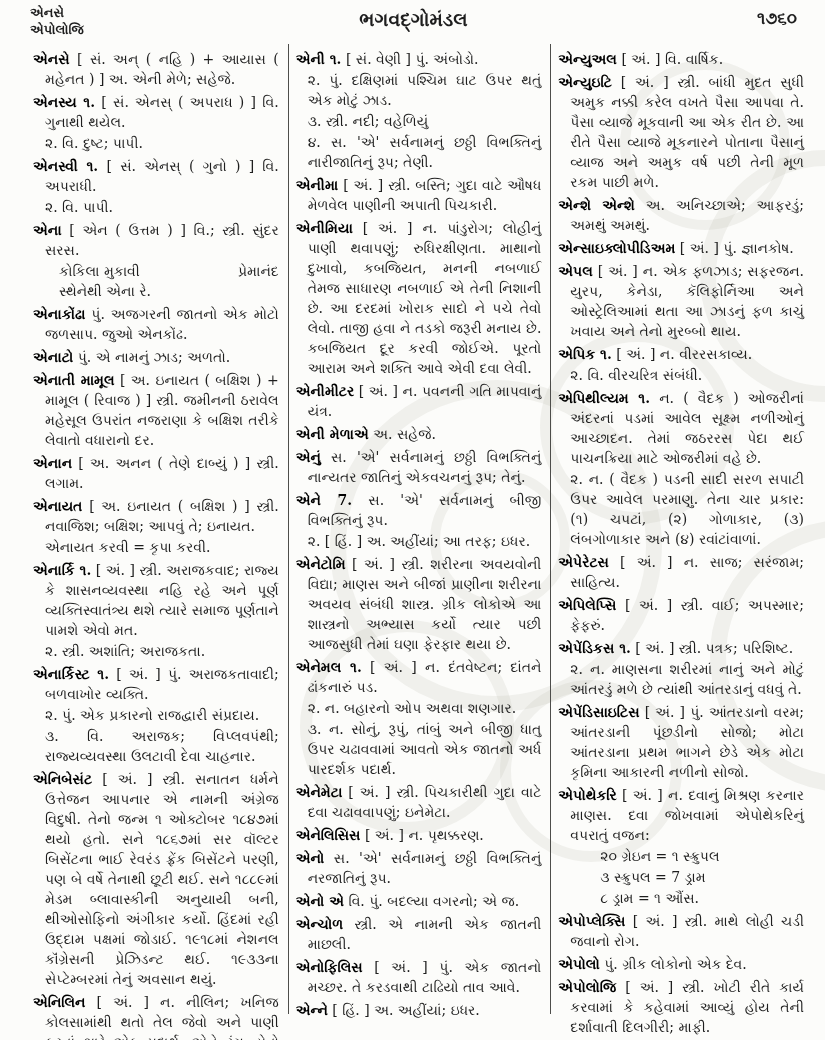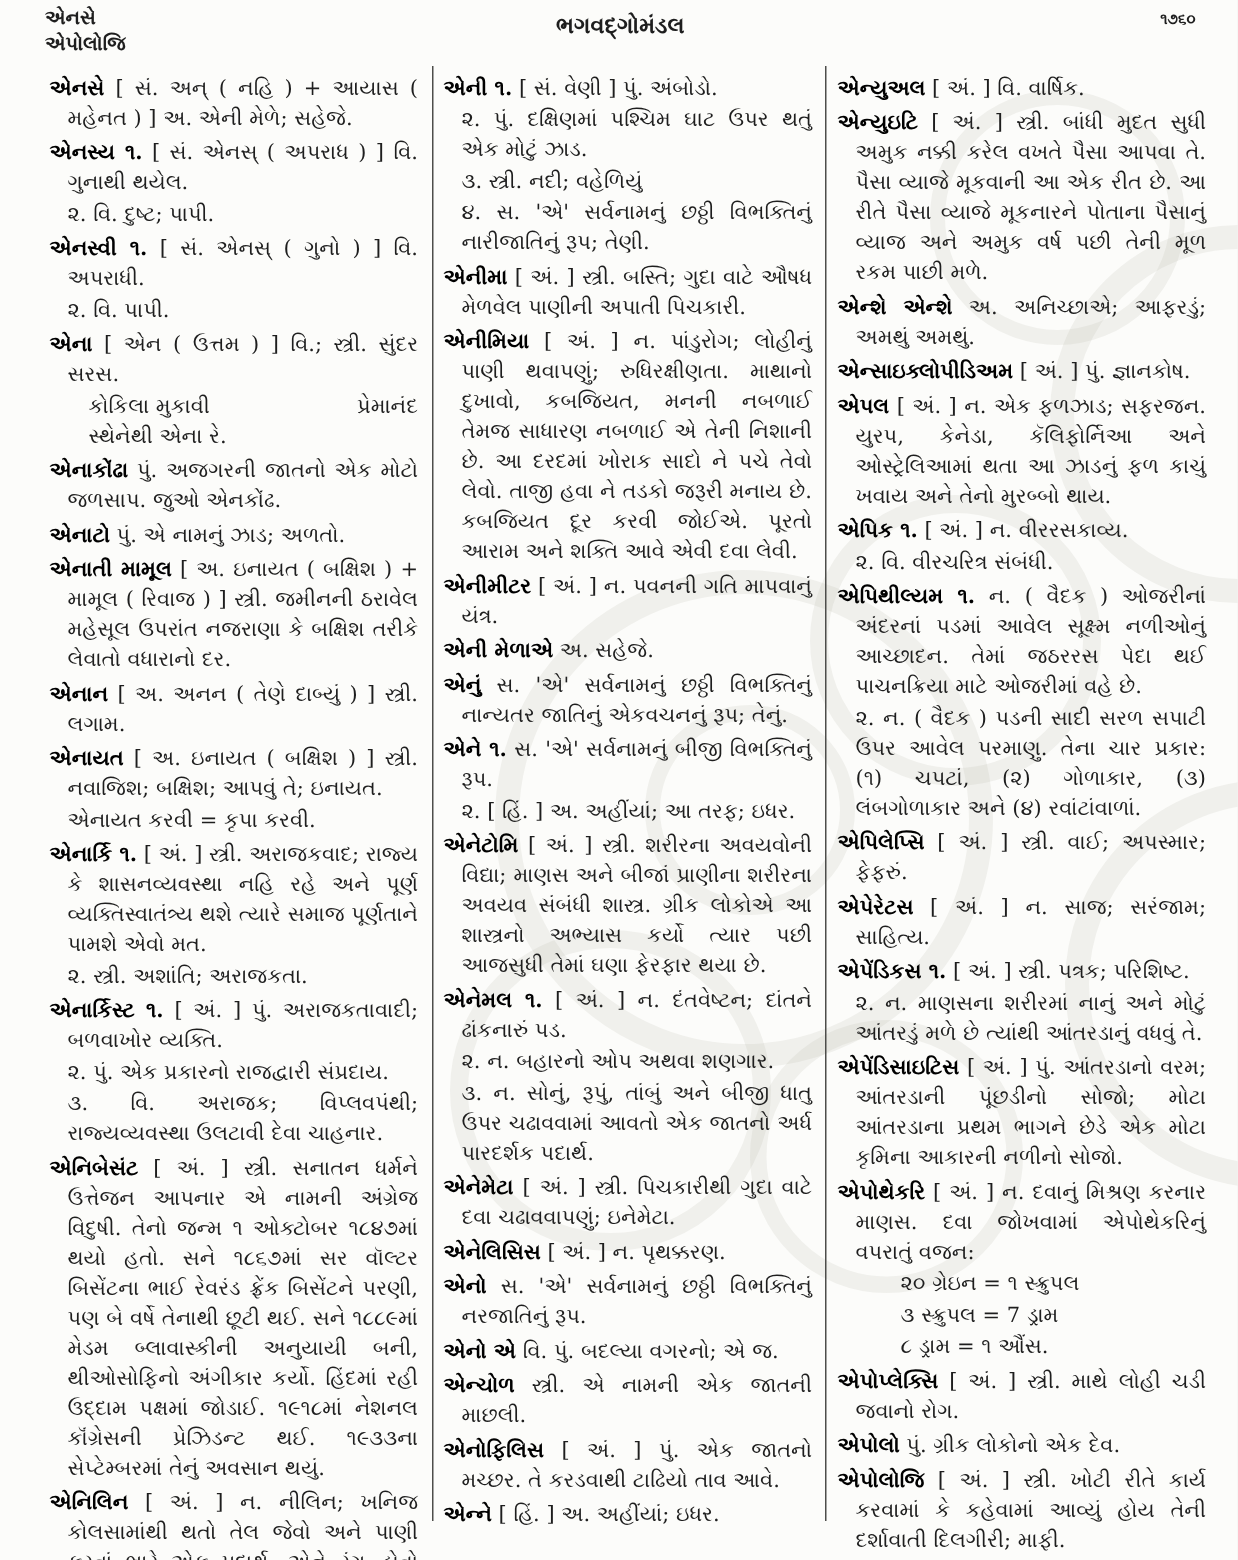--- a/index.html
+++ b/index.html
@@ -28,22 +28,22 @@
   .r5 { width: 190px; height: 190px; left: 300px; top: 620px; border-width: 12px; }
   .r6 { width: 160px; height: 160px; left: 500px; top: 680px; border-width: 11px; }
   .r7 { width: 120px; height: 120px; left: 430px; top: 470px; border-width: 10px; }
   .r8 { width: 150px; height: 150px; left: 620px; top: 60px; border-width: 10px; }
 
   .header {
     position: absolute; top: 4px; left: 30px; right: 28px;
     display: flex; align-items: flex-start;
   }
   .guide-words { width: 210px; font-size: 13px; font-weight: 700; line-height: 17px; }
-  .page-title { flex: 1; text-align: center; font-size: 15px; font-weight: 700; padding-top: 4px; }
-  .page-number { width: 210px; text-align: right; font-size: 10px; font-weight: 700; padding-top: 4px; }
+  .page-title { flex: 1; text-align: center; font-size: 19px; font-weight: 700; padding-top: 4px; }
+  .page-number { width: 210px; text-align: right; font-size: 17px; font-weight: 700; padding-top: 4px; }
 
   .columns {
     position: absolute; top: 44px; left: 26px; right: 12px; bottom: 26px;
     display: flex;
   }
   .col {
     flex: 1; min-width: 0;
     padding: 2px 9px 0 7px;
     font-size: 14px; line-height: 20px;
   }
@@ -113,21 +113,21 @@
         <div class="entries">
           <div class="entry"><span class="hw">એની ૧.</span> [ સં. વેણી ] પું. અંબોડો.</div>
           <div class="sub">૨. પું. દક્ષિણમાં પશ્ચિમ ઘાટ ઉપર થતું એક મોટું ઝાડ.</div>
           <div class="sub">૩. સ્ત્રી. નદી; વહેળિયું</div>
           <div class="sub">૪. સ. 'એ' સર્વનામનું છઠ્ઠી વિભક્તિનું નારીજાતિનું રૂપ; તેણી.</div>
           <div class="entry"><span class="hw">એનીમા</span> [ અં. ] સ્ત્રી. બસ્તિ; ગુદા વાટે ઔષધ મેળવેલ પાણીની અપાતી પિચકારી.</div>
           <div class="entry"><span class="hw">એનીમિયા</span> [ અં. ] ન. પાંડુરોગ; લોહીનું પાણી થવાપણું; રુધિરક્ષીણતા. માથાનો દુખાવો, કબજિયત, મનની નબળાઈ તેમજ સાધારણ નબળાઈ એ તેની નિશાની છે. આ દરદમાં ખોરાક સાદો ને પચે તેવો લેવો. તાજી હવા ને તડકો જરૂરી મનાય છે. કબજિયત દૂર કરવી જોઈએ. પૂરતો આરામ અને શક્તિ આવે એવી દવા લેવી.</div>
           <div class="entry"><span class="hw">એનીમીટર</span> [ અં. ] ન. પવનની ગતિ માપવાનું યંત્ર.</div>
           <div class="entry"><span class="hw">એની મેળાએ</span> અ. સહેજે.</div>
           <div class="entry"><span class="hw">એનું</span> સ. 'એ' સર્વનામનું છઠ્ઠી વિભક્તિનું નાન્યતર જાતિનું એકવચનનું રૂપ; તેનું.</div>
-          <div class="entry"><span class="hw">એને ૧.</span> સ. 'એ' સર્વનામનું બીજી વિભક્તિનું રૂપ.</div>
+          <div class="entry"><span class="hw">એને 7.</span> સ. 'એ' સર્વનામનું બીજી વિભક્તિનું રૂપ.</div>
           <div class="sub">૨. [ હિં. ] અ. અહીંયાં; આ તરફ; ઇધર.</div>
           <div class="entry"><span class="hw">એનેટોમિ</span> [ અં. ] સ્ત્રી. શરીરના અવયવોની વિદ્યા; માણસ અને બીજાં પ્રાણીના શરીરના અવયવ સંબંધી શાસ્ત્ર. ગ્રીક લોકોએ આ શાસ્ત્રનો અભ્યાસ કર્યો ત્યાર પછી આજસુધી તેમાં ઘણા ફેરફાર થયા છે.</div>
           <div class="entry"><span class="hw">એનેમલ ૧.</span> [ અં. ] ન. દંતવેષ્ટન; દાંતને ઢાંકનારું પડ.</div>
           <div class="sub">૨. ન. બહારનો ઓપ અથવા શણગાર.</div>
           <div class="sub">૩. ન. સોનું, રૂપું, તાંબું અને બીજી ધાતુ ઉપર ચઢાવવામાં આવતો એક જાતનો અર્ધ પારદર્શક પદાર્થ.</div>
           <div class="entry"><span class="hw">એનેમેટા</span> [ અં. ] સ્ત્રી. પિચકારીથી ગુદા વાટે દવા ચઢાવવાપણું; ઇનેમેટા.</div>
           <div class="entry"><span class="hw">એનેલિસિસ</span> [ અં. ] ન. પૃથક્કરણ.</div>
           <div class="entry"><span class="hw">એનો</span> સ. 'એ' સર્વનામનું છઠ્ઠી વિભક્તિનું નરજાતિનું રૂપ.</div>
           <div class="entry"><span class="hw">એનો એ</span> વિ. પું. બદલ્યા વગરનો; એ જ.</div>
           <div class="entry"><span class="hw">એન્ચોળ</span> સ્ત્રી. એ નામની એક જાતની માછલી.</div>
@@ -139,22 +139,22 @@
         <div class="entries">
           <div class="entry"><span class="hw">એન્યુઅલ</span> [ અં. ] વિ. વાર્ષિક.</div>
           <div class="entry"><span class="hw">એન્યુઇટિ</span> [ અં. ] સ્ત્રી. બાંધી મુદત સુધી અમુક નક્કી કરેલ વખતે પૈસા આપવા તે. પૈસા વ્યાજે મૂકવાની આ એક રીત છે. આ રીતે પૈસા વ્યાજે મૂકનારને પોતાના પૈસાનું વ્યાજ અને અમુક વર્ષ પછી તેની મૂળ રકમ પાછી મળે.</div>
           <div class="entry"><span class="hw">એન્શે એન્શે</span> અ. અનિચ્છાએ; આફરડું; અમથું અમથું.</div>
           <div class="entry"><span class="hw">એન્સાઇક્લોપીડિઅમ</span> [ અં. ] પું. જ્ઞાનકોષ.</div>
           <div class="entry"><span class="hw">એપલ</span> [ અં. ] ન. એક ફળઝાડ; સફરજન. યુરપ, કેનેડા, કૅલિફોર્નિઆ અને ઓસ્ટ્રેલિઆમાં થતા આ ઝાડનું ફળ કાચું ખવાય અને તેનો મુરબ્બો થાય.</div>
           <div class="entry"><span class="hw">એપિક ૧.</span> [ અં. ] ન. વીરરસકાવ્ય.</div>
           <div class="sub">૨. વિ. વીરચરિત્ર સંબંધી.</div>
           <div class="entry"><span class="hw">એપિથીલ્યમ ૧.</span> ન. ( વૈદક ) ઓજરીનાં અંદરનાં પડમાં આવેલ સૂક્ષ્મ નળીઓનું આચ્છાદન. તેમાં જઠરરસ પેદા થઈ પાચનક્રિયા માટે ઓજરીમાં વહે છે.</div>
           <div class="sub">૨. ન. ( વૈદક ) પડની સાદી સરળ સપાટી ઉપર આવેલ પરમાણુ. તેના ચાર પ્રકાર: (૧) ચપટાં, (૨) ગોળાકાર, (૩) લંબગોળાકાર અને (૪) રવાંટાંવાળાં.</div>
+          <div class="entry"><span class="hw">એપેરેટસ</span> [ અં. ] ન. સાજ; સરંજામ; સાહિત્ય.</div>
           <div class="entry"><span class="hw">એપિલેપ્સિ</span> [ અં. ] સ્ત્રી. વાઈ; અપસ્માર; ફેફરું.</div>
-          <div class="entry"><span class="hw">એપેરેટસ</span> [ અં. ] ન. સાજ; સરંજામ; સાહિત્ય.</div>
           <div class="entry"><span class="hw">એપેંડિકસ ૧.</span> [ અં. ] સ્ત્રી. પત્રક; પરિશિષ્ટ.</div>
           <div class="sub">૨. ન. માણસના શરીરમાં નાનું અને મોટું આંતરડું મળે છે ત્યાંથી આંતરડાનું વધવું તે.</div>
           <div class="entry"><span class="hw">એપેંડિસાઇટિસ</span> [ અં. ] પું. આંતરડાનો વરમ; આંતરડાની પૂંછડીનો સોજો; મોટા આંતરડાના પ્રથમ ભાગને છેડે એક મોટા કૃમિના આકારની નળીનો સોજો.</div>
           <div class="entry"><span class="hw">એપોથેકરિ</span> [ અં. ] ન. દવાનું મિશ્રણ કરનાર માણસ. દવા જોખવામાં એપોથેકરિનું વપરાતું વજન:</div>
           <div class="formula">૨૦ ગ્રેઇન = ૧ સ્ક્રુપલ</div>
           <div class="formula">૩ સ્ક્રુપલ = 7 ડ્રામ</div>
           <div class="formula">૮ ડ્રામ = ૧ ઔંસ.</div>
           <div class="entry"><span class="hw">એપોપ્લેક્સિ</span> [ અં. ] સ્ત્રી. માથે લોહી ચડી જવાનો રોગ.</div>
           <div class="entry"><span class="hw">એપોલો</span> પું. ગ્રીક લોકોનો એક દેવ.</div>
           <div class="entry"><span class="hw">એપોલોજિ</span> [ અં. ] સ્ત્રી. ખોટી રીતે કાર્ય કરવામાં કે કહેવામાં આવ્યું હોય તેની દર્શાવાતી દિલગીરી; માફી.</div>

